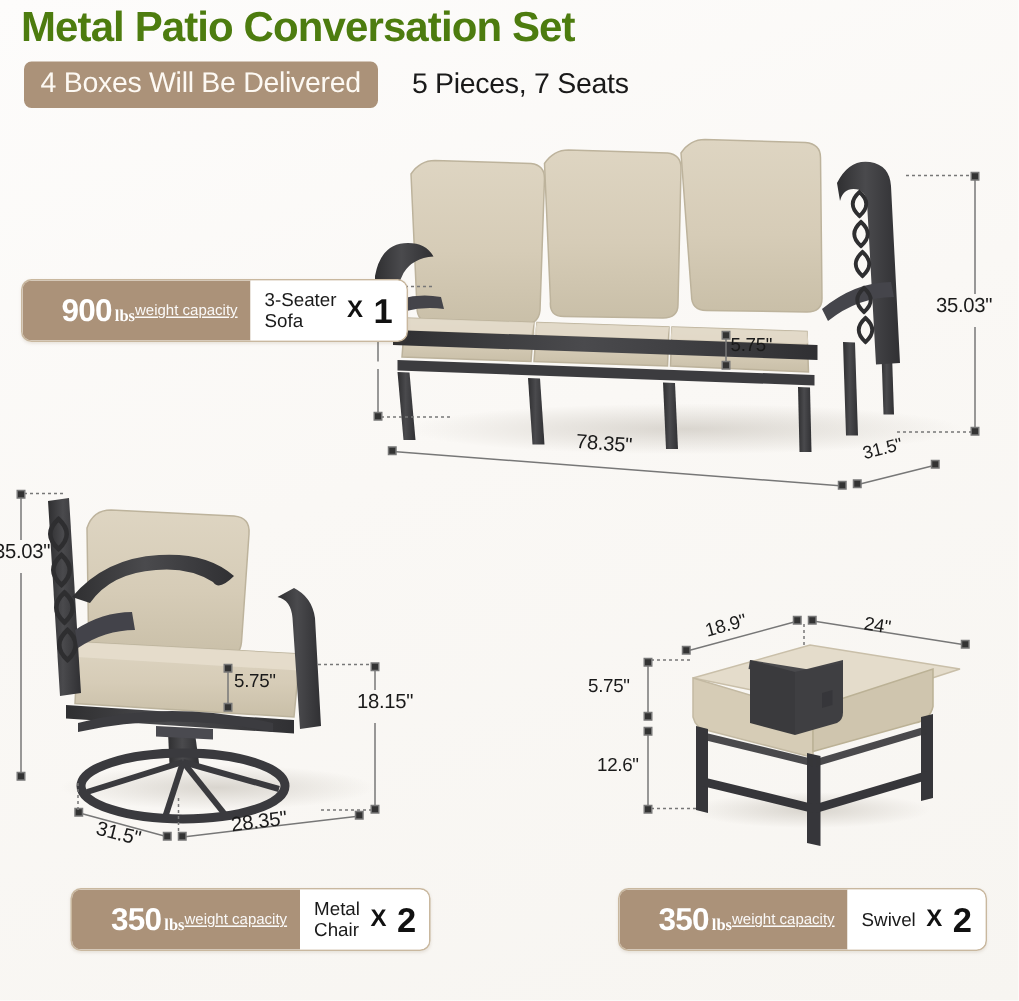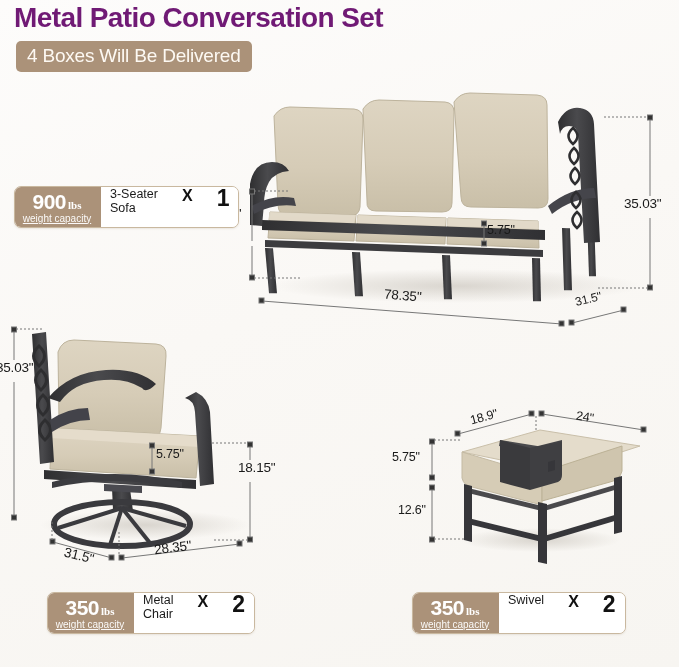--- a/index.html
+++ b/index.html
@@ -11,21 +11,21 @@
     position: relative;
     overflow: hidden;
     color: #111;
   }
 
   
   .page-title {
     position: absolute; left: 14px; top: 2px;
     font-size: 28px; font-weight: bold;
     letter-spacing: -0.6px;
-    color: #701a75;
+    color: #4d7c0f;
     white-space: nowrap;
   }
   .subtitle-row {
     position: absolute; left: 16px; top: 41px;
     display: flex; align-items: center; gap: 23px;
   }
   .boxes-badge {
     background: #ab9279;
     color: #fdf9f3;
     font-size: 19px;
@@ -48,32 +48,32 @@
     border-radius: 7px;
     overflow: hidden;
     border: 1px solid #c9b89f;
     background: #fff;
     box-shadow: 0 1px 2px rgba(120,100,70,.13);
     height: 42px;
   }
   .cap-left {
     background: #ab9279;
     color: #fff;
-    padding: 3px 9px 3px 7px;
-    display: flex; flex-direction: column;
+    padding: 3px 9px 3px 26px;
+    display: flex; 
     justify-content: center; align-items: center;
     min-width: 86px;
   }
   .cap-lbs-row { display: flex; align-items: baseline; }
   .cap-num { font-size: 21px; font-weight: bold; line-height: 1; letter-spacing: -0.5px; }
   .cap-unit { font-size: 11px; font-weight: bold; margin-left: 2px; line-height: 1; font-family: Liberation Serif, serif; }
   .cap-sub { font-size: 10px; margin-top: 2px; line-height: 1; opacity: .95; text-decoration: underline; }
   .cap-right {
     background: #fff;
-    display: flex; align-items: flex-start; gap: 24px;
+    display: flex; align-items: center; gap: 7px;
     padding: 0 9px 0 9px;
   }
   .cap-name { font-size: 12.5px; line-height: 1.12; color: #1a1a1a; }
   .cap-x { font-size: 16px; font-weight: bold; color: #111; }
   .cap-qty { font-size: 23px; font-weight: bold; color: #111; line-height: 1; }
 
   #badge-sofa   { left: 14px;  top: 186px; }
   #badge-chair  { left: 47px;  top: 592px; }
   #badge-ottoman{ left: 412px; top: 592px; }
 
@@ -90,20 +90,21 @@
   }
   .dim-label.small { font-size: 12.5px; }
 </style>
 </head>
 <body>
 
 <div class="page-title">Metal Patio Conversation Set</div>
 
 <div class="subtitle-row">
   <div class="boxes-badge">4 Boxes Will Be Delivered</div>
+  <div class="pieces-text">5 Pieces, 7 Seats</div>
 </div>
 
 <div class="scene" style="left:232px; top:88px; width:447px; height:240px;">
   <svg width="447" height="240" viewBox="0 0 447 240">
     <defs>
       <linearGradient id="cushG" x1="0" y1="0" x2="0" y2="1">
         <stop offset="0%" stop-color="#ded5c2"></stop>
         <stop offset="55%" stop-color="#d6ccb7"></stop>
         <stop offset="100%" stop-color="#c9bfa8"></stop>
       </linearGradient>

